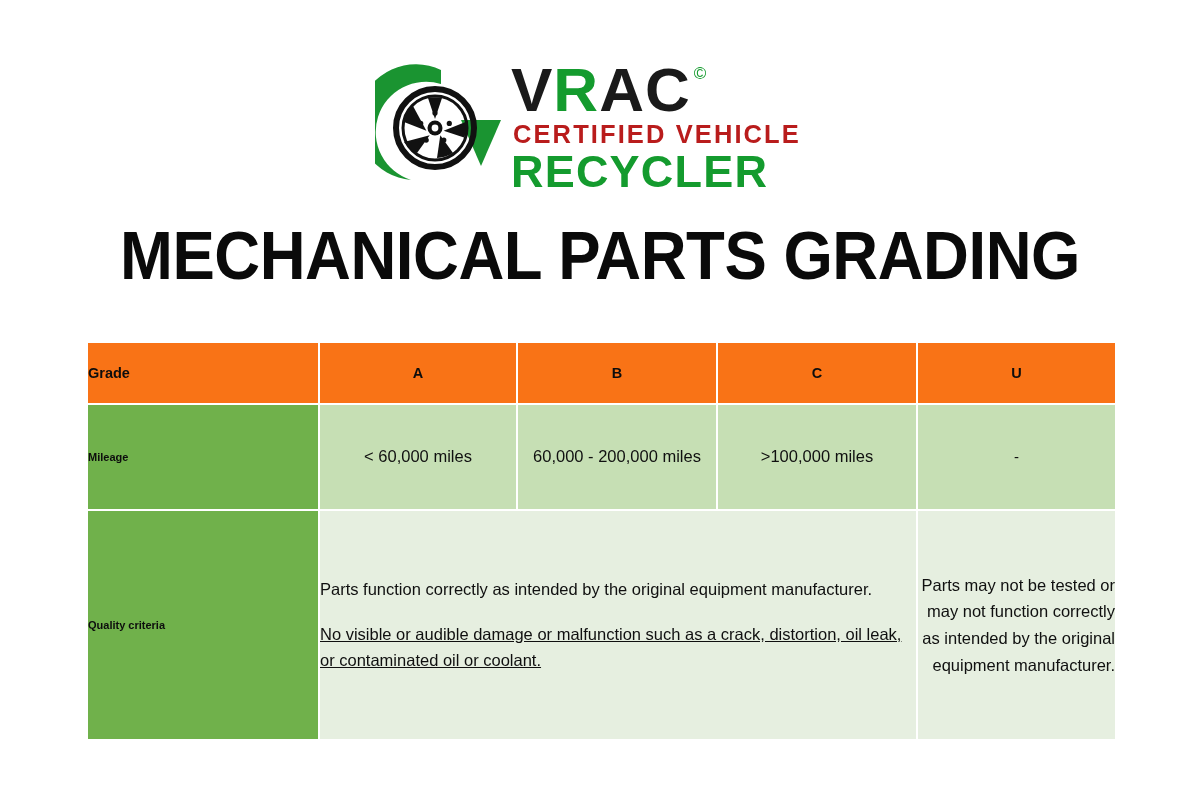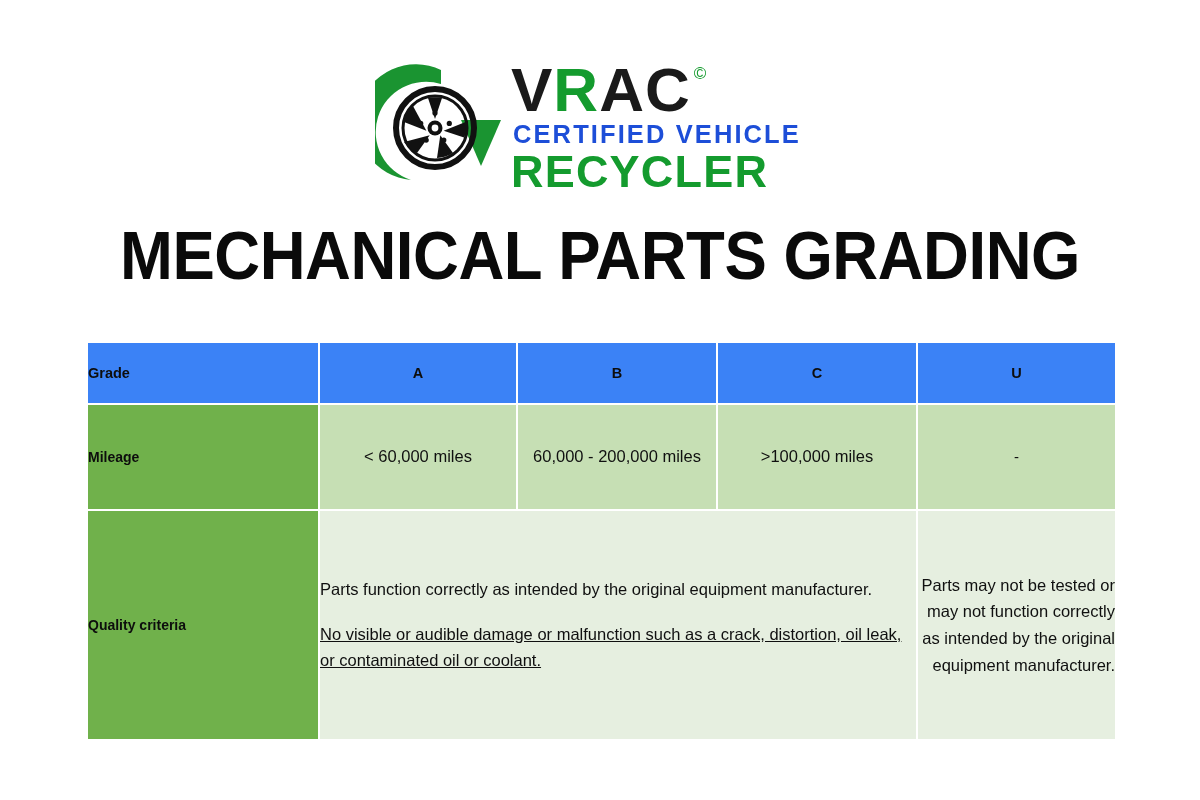--- a/index.html
+++ b/index.html
@@ -63,21 +63,21 @@
     margin-left: 3px;
     margin-top: 4px;
     color: #149b2e;
     font-weight: normal;
   }
   .certified-line {
     font-family: "Liberation Sans", sans-serif;
     font-weight: bold;
     font-size: 25.5px;
     letter-spacing: 2.1px;
-    color: #1d4ed8;
+    color: #b91c1c;
     white-space: nowrap;
     margin-top: 2px;
     margin-left: 2px;
   }
   .recycler-line {
     font-family: Liberation Sans, sans-serif;
     font-weight: bold;
     font-size: 45px;
     letter-spacing: 1.2px;
     color: #149b2e;
@@ -112,34 +112,34 @@
     border-spacing: 2px;
     background: #ffffff;
     table-layout: fixed;
   }
   .grading-table td {
     padding: 0;
     vertical-align: middle;
   }
 
   .hdr-cell {
-    background: #3b82f6;
+    background: #f97316;
     color: #0d0d0d;
     font-weight: bold;
     font-size: 14.5px;
     height: 60px;
   }
   .hdr-label { text-align: left; padding-left: 13px; }
   .hdr-grade { text-align: center; }
 
   .row-label {
     background: #70b14b;
     color: #0d0d0d;
     font-weight: bold;
-    font-size: 14px;
+    font-size: 11px;
     text-align: left;
     padding-left: 13px;
   }
 
   .mileage-cell {
     background: #c6dfb4;
     color: #101010;
     font-size: 16.5px;
     text-align: center;
     height: 104px;

